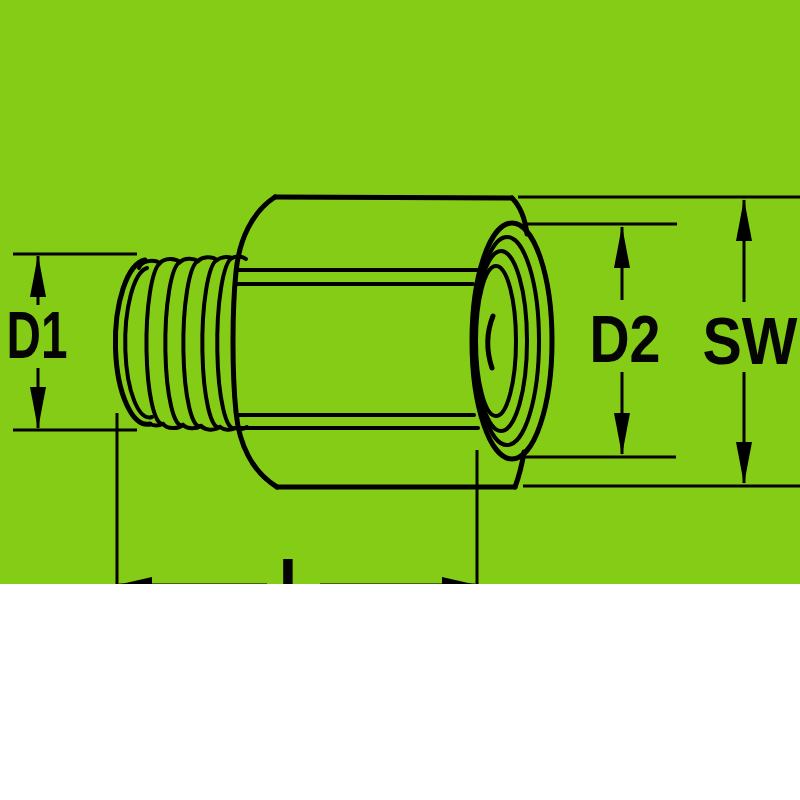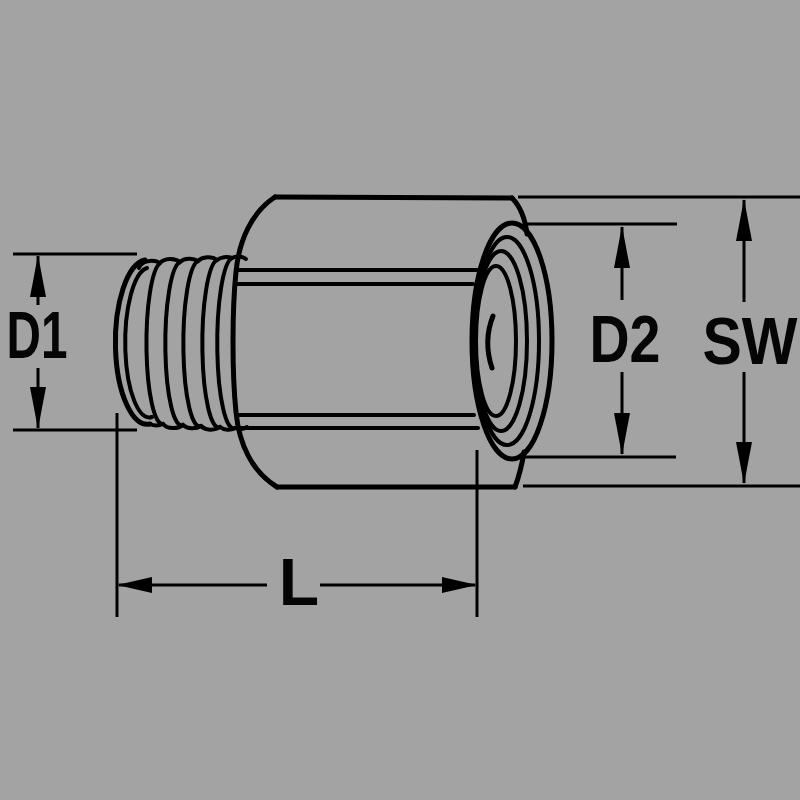--- a/index.html
+++ b/index.html
@@ -3,22 +3,22 @@
 <meta charset="utf-8">
 <style>
   html, body {
     margin: 0;
     padding: 0;
     background: #ffffff;
   }
   .canvas {
     position: relative;
     width: 800px;
-    height: 800px;
-    background: #a3a3a3;
+    height: 584px;
+    background: #84cc16;
     overflow: hidden;
   }
   svg {
     display: block;
   }
   .outline   { stroke: #000000; fill: none; stroke-width: 5;   stroke-linecap: round; stroke-linejoin: round; }
   .edge      { stroke: #000000; fill: none; stroke-width: 4;   stroke-linecap: round; }
   .thread    { stroke: #000000; fill: none; stroke-width: 4;   stroke-linecap: round; }
   .threadsil { stroke: #000000; fill: none; stroke-width: 5;   stroke-linecap: round; }
   .dimline   { stroke: #000000; fill: none; stroke-width: 3;   stroke-linecap: butt; }

